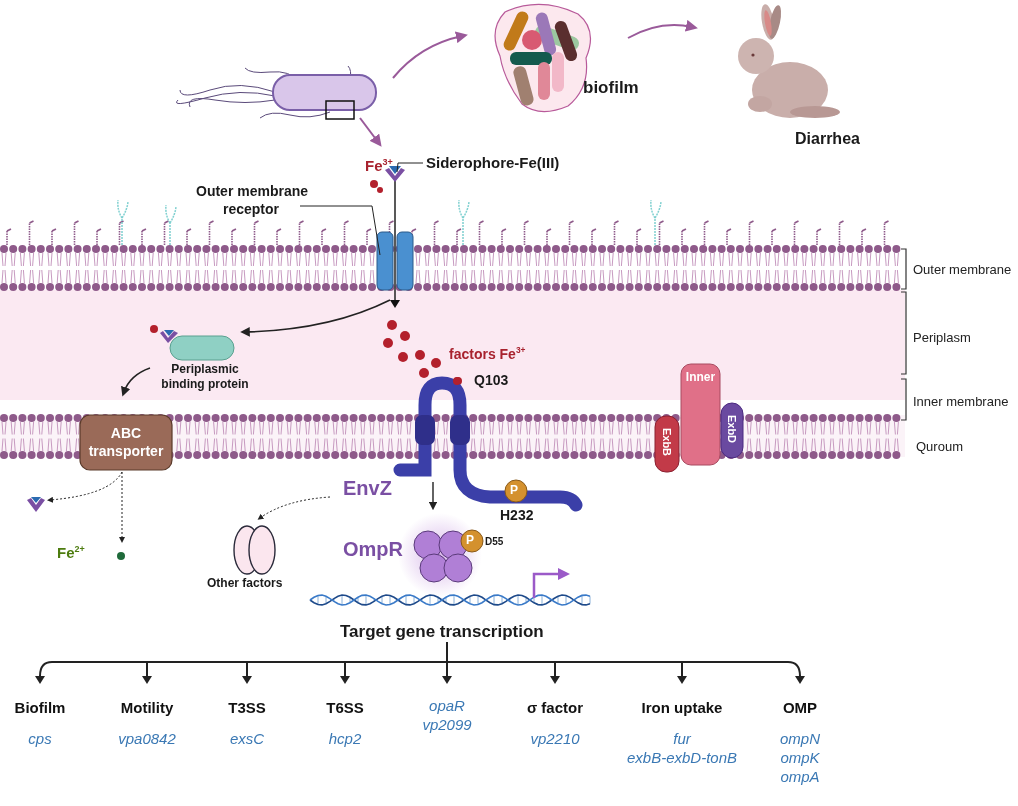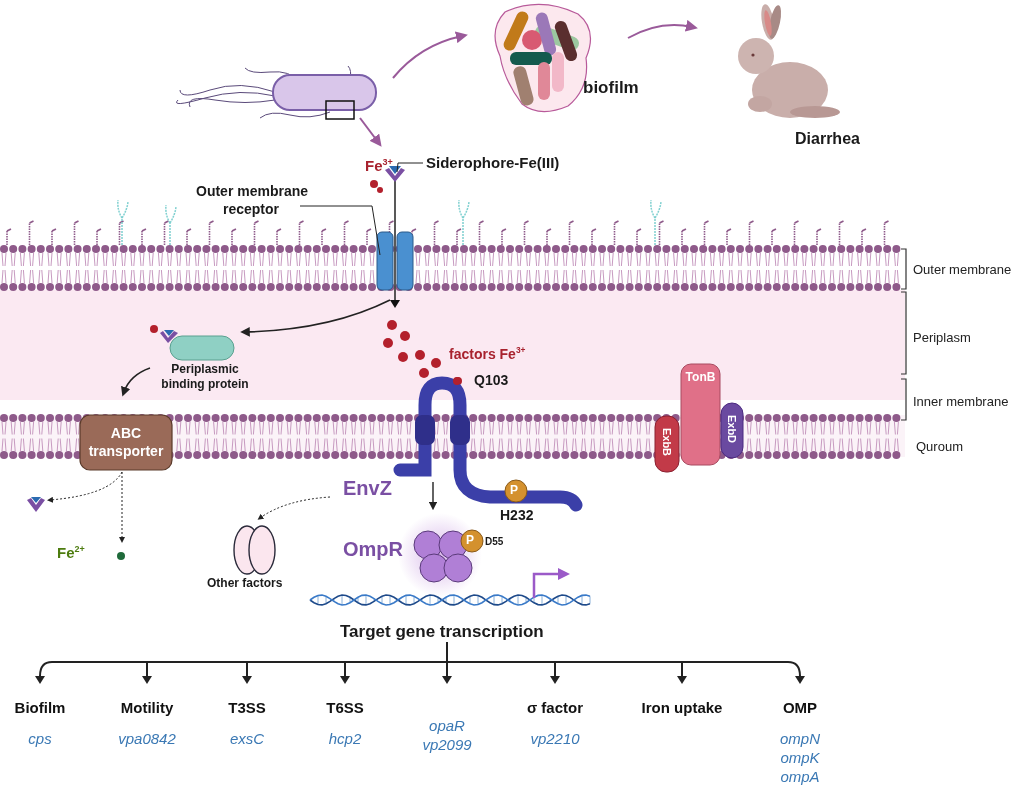--- a/index.html
+++ b/index.html
@@ -1105,21 +1105,21 @@
 <div class="lbl side" style="left:913px;top:330px;">Periplasm</div>
 <div class="lbl side" style="left:913px;top:394px;">Inner membrane</div>
 <div class="lbl side" style="left:916px;top:439px;">Quroum</div>
 
 <div class="lbl b" style="left:150px;top:362px;font-size:12px;text-align:center;width:110px;line-height:15px;">
   <div>Periplasmic</div>
     <div>binding protein</div>
 </div>
 <div class="lbl red" style="left:449px;top:345px;font-size:14px;"><span>factors Fe</span><sup>3+</sup></div>
 <div class="lbl b" style="left:474px;top:372px;font-size:14px;">Q103</div>
-<div class="lbl white" style="left:681px;top:370px;width:39px;text-align:center;font-size:12px;">TonB</div>
+<div class="lbl white" style="left:681px;top:370px;width:39px;text-align:center;font-size:12px;">Inner</div>
 <div class="lbl white" style="left:645px;top:436px;font-size:11px;transform:rotate(90deg);width:44px;text-align:center;">ExbB</div>
 <div class="lbl white" style="left:710px;top:423px;font-size:11px;transform:rotate(90deg);width:44px;text-align:center;">ExbD</div>
 
 <div class="lbl white" style="left:80px;top:424px;width:92px;text-align:center;font-size:14px;line-height:18px;">
   <div>ABC</div>
     <div>transporter</div>
 </div>
 <div class="lbl green" style="left:57px;top:544px;font-size:15px;"><span>Fe</span><sup>2+</sup></div>
 <div class="lbl purple" style="left:343px;top:477px;font-size:20px;">EnvZ</div>
 <div class="lbl white" style="left:510px;top:483px;font-size:12px;">P</div>
@@ -1149,33 +1149,37 @@
         <div class="gene">exsC</div>
       </div>
     </div>
     <div class="lbl" style="left: 275px; width: 140px; top: 698px;">
       <div class="cat">T6SS</div>
       <div style="margin-top: 12px;">
         <div class="gene">hcp2</div>
       </div>
     </div>
     <div class="lbl" style="left: 377px; width: 140px; top: 688px;">
-      <div style="margin-top: 28px;">
+      <div style="margin-top: 8px;">
         <div class="gene">opaR</div>
         <div class="gene">vp2099</div>
       </div>
     </div>
     <div class="lbl" style="left: 485px; width: 140px; top: 698px;">
       <div class="cat">σ factor</div>
       <div style="margin-top: 12px;">
         <div class="gene">vp2210</div>
       </div>
     </div>
     <div class="lbl" style="left: 612px; width: 140px; top: 698px;">
       <div class="cat">Iron uptake</div>
+      <div style="margin-top: 12px;">
+        <div class="gene">fur</div>
+        <div class="gene">exbB-exbD-tonB</div>
+      </div>
     </div>
     <div class="lbl" style="left: 730px; width: 140px; top: 698px;">
       <div class="cat">OMP</div>
       <div style="margin-top: 12px;">
         <div class="gene">ompN</div>
         <div class="gene">ompK</div>
         <div class="gene">ompA</div>
       </div>
     </div>
   </div>

